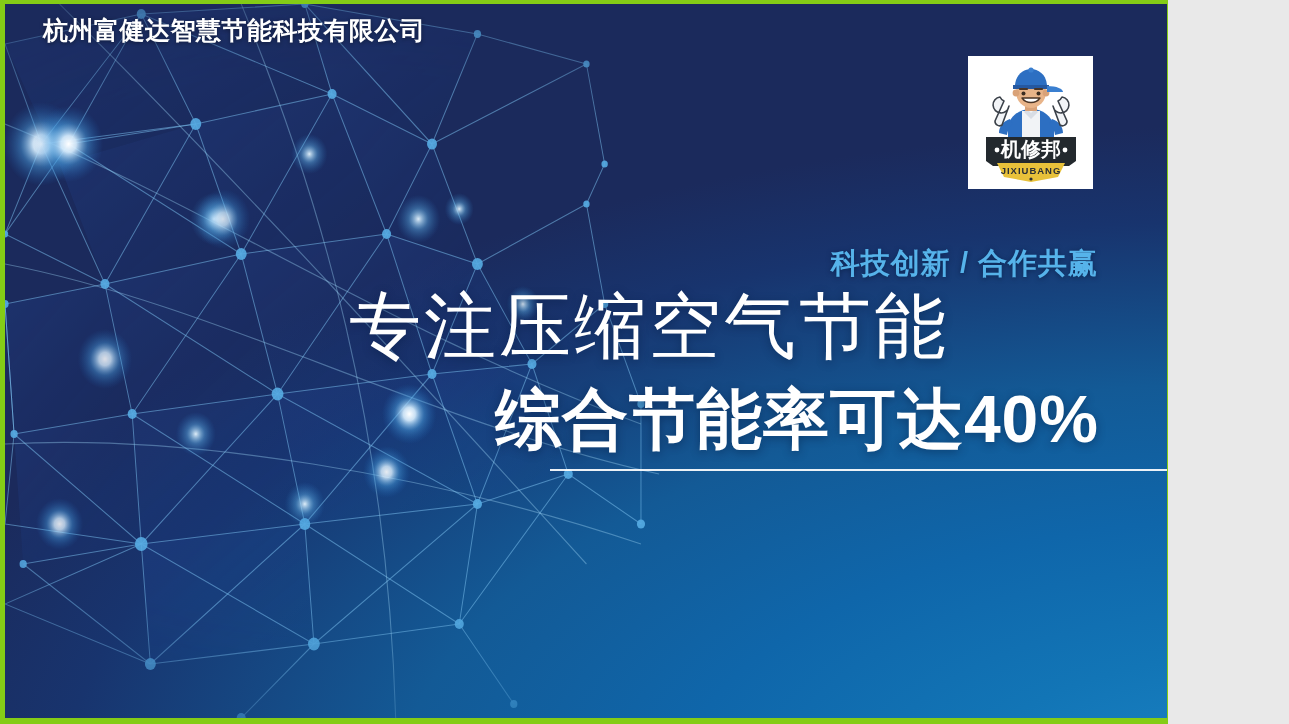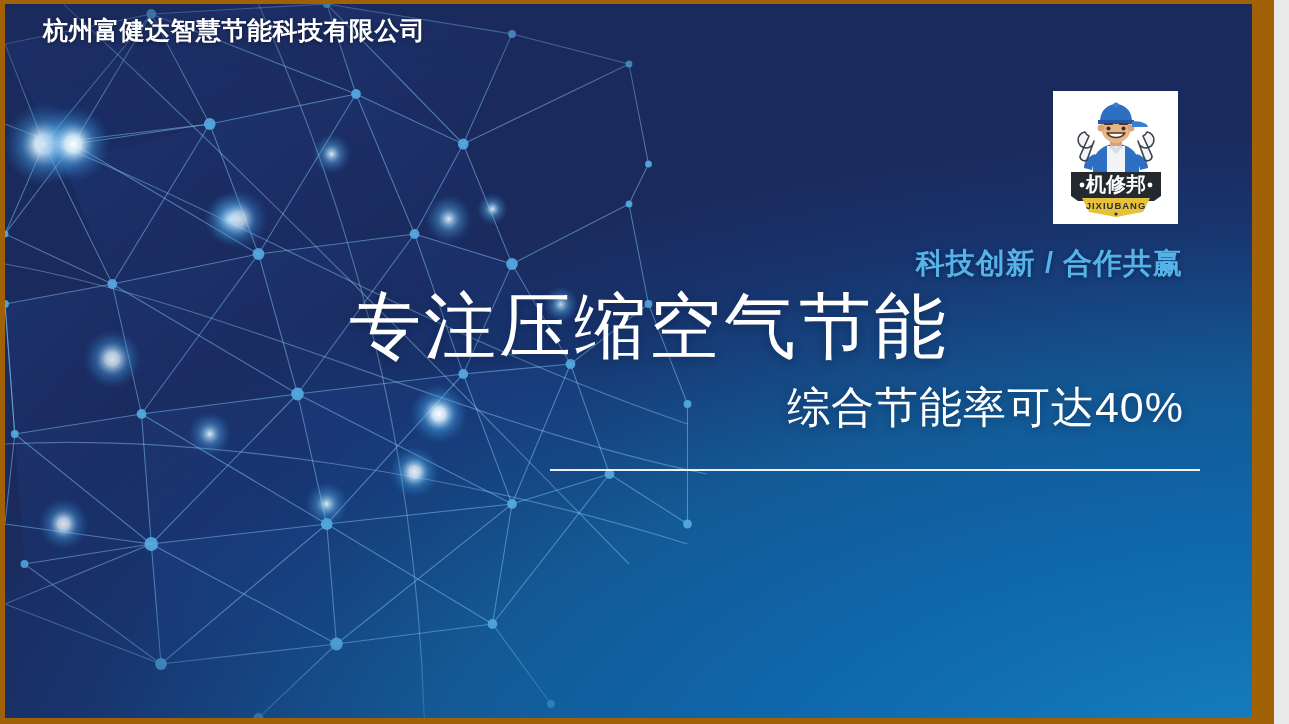--- a/index.html
+++ b/index.html
@@ -6,23 +6,23 @@
   html, body {
     width:1289px; height:724px;
     background:#e9e9e9;
     font-family:"Liberation Sans", sans-serif;
     overflow:hidden;
   }
 
   
   #banner {
     position:relative;
-    width:1274px; height:724px;
-    background:#a16207;
-    padding:4px 22px 6px 5px;
+    width:1168px; height:724px;
+    background:#84cc16;
+    padding:4px 1px 6px 5px;
   }
 
   #stage {
     position:relative;
     width:100%; height:100%;
     overflow:hidden;
     
     background:
       radial-gradient(120% 95% at 108% 112%, #1c86c8 0%, #1275b6 22%, #0f66aa 42%, #135a96 62%, #18346e 86%, #1b2a5c 100%),
       linear-gradient(160deg,#1c2f8f 0%, #1b3378 26%, #16447f 55%, #0f67ac 85%, #0d6fb2 100%);
@@ -48,21 +48,21 @@
     z-index:6;
   }
 
   
   #logo-box {
     position:absolute;
     right:74px; top:52px;
     width:125px; height:133px;
     background:#ffffff;
     z-index:7;
-    display:flex; align-items:center; justify-content:center;margin-top:35px;
+    display:flex; align-items:center; justify-content:center;
   }
   #logo-box svg { display:block; }
 
   
   #tagline {
     position:absolute;
     right:69px; top:240px;
     font-size:29px;
     font-weight:700;
     color:#56b3ea;
@@ -82,23 +82,23 @@
     font-weight:400;
     color:#ffffff;
     letter-spacing:3px;
     white-space:nowrap;
     text-shadow:0 2px 10px rgba(0,25,60,.45);
     z-index:6;
   }
   #headline-2 {
     position:absolute;
     right:68px; top:382px;
-    font-size:43px;
+    font-size:66px;
     line-height:1;
-    font-weight:400;
+    font-weight:700;
     color:#ffffff;
     letter-spacing:1px;
     white-space:nowrap;
     text-shadow:0 2px 10px rgba(0,25,60,.45);
     z-index:6;
   }
 
   
   #divider {
     position:absolute;

